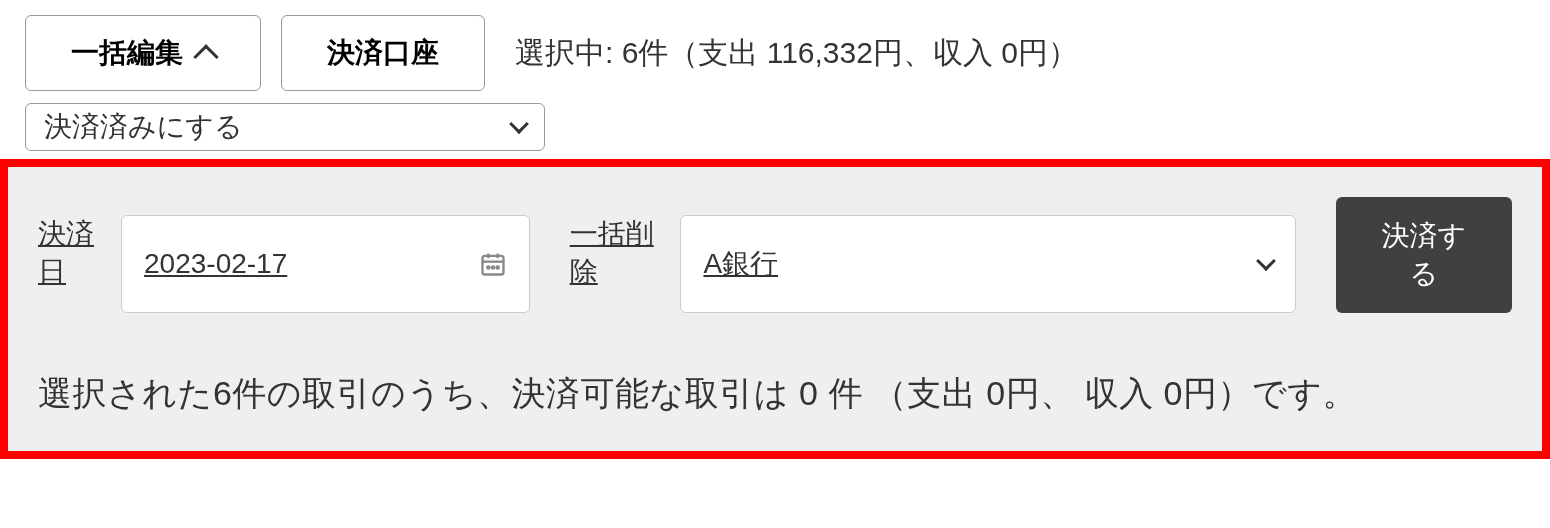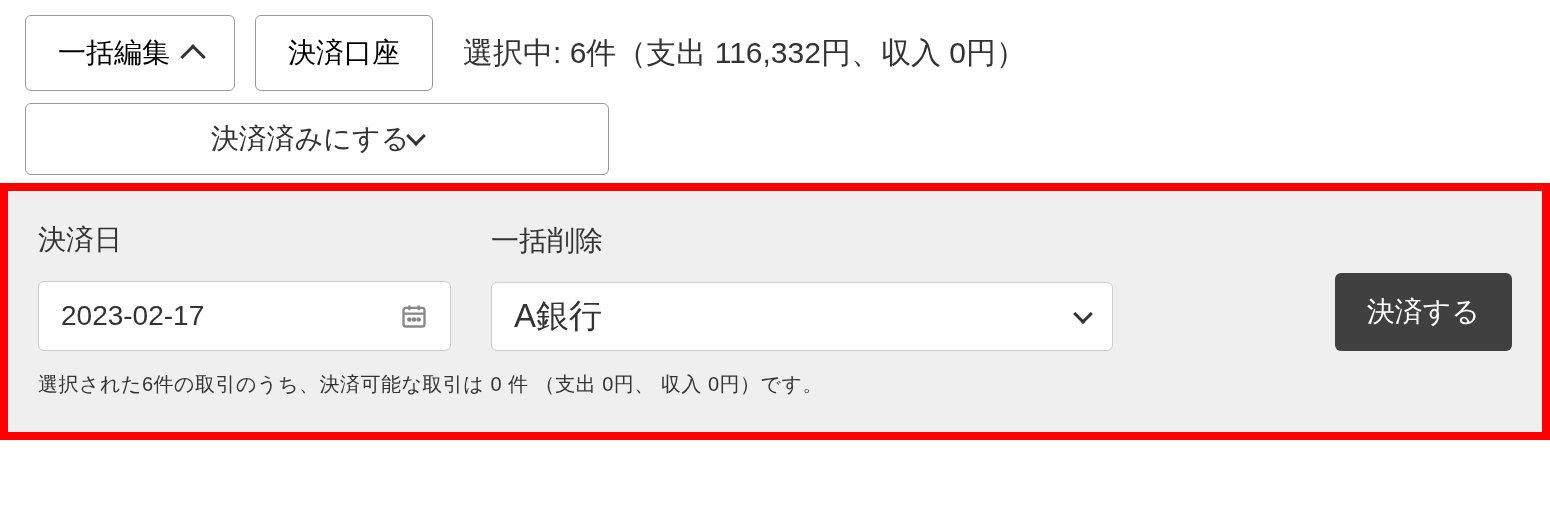--- a/index.html
+++ b/index.html
@@ -15,23 +15,23 @@
     .top-row {
       display: flex;
       align-items: center;
       gap: 20px;
       padding: 15px 25px 0 25px;
     }
     .btn {
       border: 1px solid #999;
       background: #fff;
       border-radius: 6px;
-      padding: 18px 32px;
+      padding: 18px 45px;
       font-size: 28px;
-      font-weight: normal;
+      font-weight: bold;
       display: inline-flex;
       align-items: center;
       gap: 14px;
       cursor: pointer;
     }
     .chevron-up {
       width: 18px;
       height: 18px;
       border-left: 3px solid #333;
       border-top: 3px solid #333;
@@ -49,48 +49,49 @@
     .selection-text {
       font-size: 30px;
       color: #333;
       margin-left: 10px;
       text-align: right;
     }
     .select-row {
       padding: 12px 25px 8px 25px;
     }
     .select-box {
-      width: 584px;
+      width: 520px;
       border: 1px solid #999;
       border-radius: 6px;
-      padding: 16px 18px;
+      padding: 4px 18px;
       display: flex;
       align-items: center;
-      justify-content: center;
+      justify-content: space-between;
       font-size: 28px;
       cursor: pointer;
       background: #fff;
     }
     .red-panel {
       border: 8px solid #ff0000;
       padding: 0;
       margin: 0;
     }
     .grey-inner {
       background: #efefef;
       padding: 30px 30px 34px 30px;
     }
     .form-row {
       display: flex;
       align-items: flex-end;
       gap: 40px;
     }
     .form-group {
       display: flex;
-      flex-direction: column;
+      flex-direction: row;
+      text-decoration: underline;
     }
     .form-label {
       font-size: 28px;
       color: #333;
       margin-bottom: 22px;
     }
     .date-input {
       width: 413px;
       border: 1px solid #ccc;
       border-radius: 6px;
@@ -108,36 +109,36 @@
     }
     .account-select {
       width: 622px;
       border: 1px solid #ccc;
       border-radius: 6px;
       background: #fff;
       padding: 11px 22px;
       display: flex;
       align-items: center;
       justify-content: space-between;
-      font-size: 33px;
+      font-size: 28px;
       cursor: pointer;
     }
     .settle-btn {
       background: #404040;
       color: #fff;
       border: none;
       border-radius: 6px;
       padding: 20px 32px;
       font-size: 28px;
       cursor: pointer;
       margin-left: auto;
     }
     .note-text {
-      margin-top: 20px;
-      font-size: 20px;
+      margin-top: 58px;
+      font-size: 34px;
       color: #333;
       letter-spacing: 0.5px;
     }
   </style>
 </head>
 <body>
 
 <div class="top-row">
   <button class="btn">
     <span>一括編集</span>

